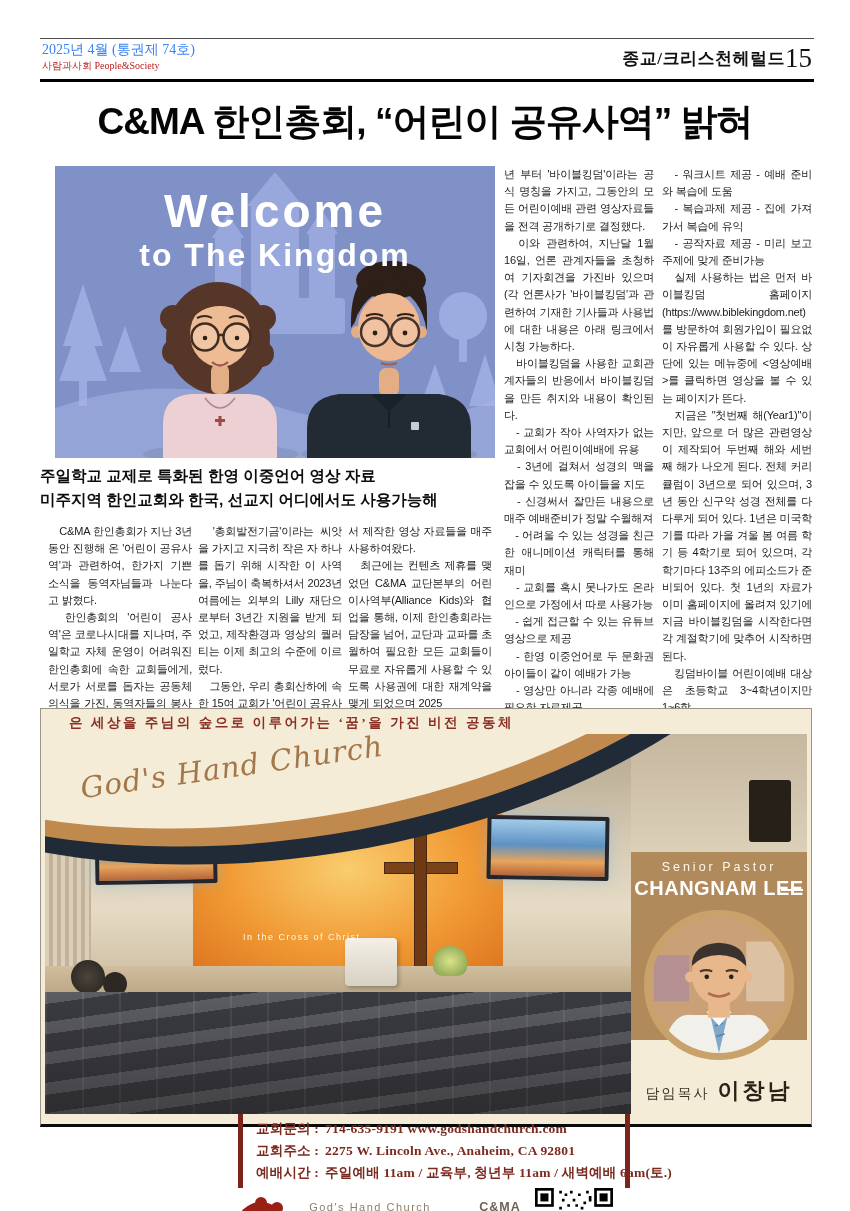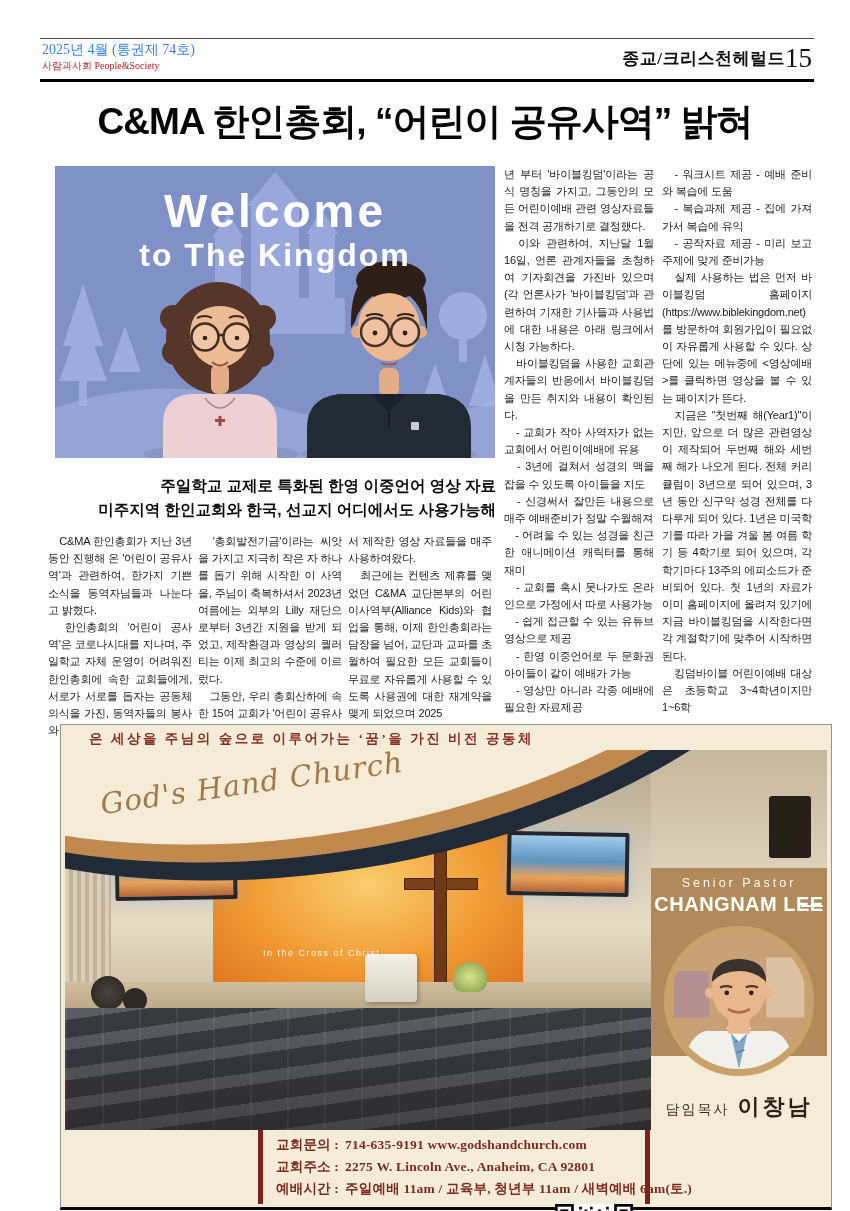--- a/index.html
+++ b/index.html
@@ -23,32 +23,32 @@
   .headline { position:absolute; top:97px; left:0; right:0; text-align:center;
               font-size:37px; font-weight:800; letter-spacing:-1px; color:#050505; }
 
   
   .article { position:absolute; top:166px; left:40px; width:772px; display:flex; gap:8px; }
   .left-block { width:456px; }
   .feature-img { position:relative; width:440px; height:292px; margin-left:15px; background:#8091c8; overflow:hidden;text-decoration:underline; }
   .fi-title { position:absolute; top:20px; left:0; width:100%; text-align:center; color:#fff; font-weight:800; z-index:2; }
   .fi-line1 { font-size:46px; letter-spacing:3px; line-height:50px; }
   .fi-line2 { font-size:32px; letter-spacing:2px; line-height:38px; }
-  .caption { margin-top:16px; text-align:right; font-weight:700; font-size:15.5px; line-height:24px; color:#0c0c0c; }
+  .caption { margin-top:6px; text-align:left; font-weight:700; font-size:15.5px; line-height:24px; color:#0c0c0c; }
   .three-cols { display:flex; gap:6px; padding:11px 4px 0 8px; }
   .colbody { font-size:11px; line-height:17.2px; letter-spacing:-0.2px; text-align:justify;
              white-space:pre-line; color:#1b1b1b; overflow:hidden; }
   .c3 { width:144px; height:212px; }
   .tallcol { width:150px; height:570px; display:flex; flex-direction:column; }
   .tallcol .colbody { flex:1; }
   .continued { text-align:right; font-size:10.5px; padding:2px 2px 0 0; color:#1b1b1b; }
 
   
-  .ad { position:absolute; top:724px; left:40px; width:772px; height:486px;
-        background:#f5ecd8; border:1px solid #9a9488; border-bottom:3px solid #0a0a0a;margin-left:20px; }
+  .ad { position:absolute; top:708px; left:40px; width:772px; height:419px;
+        background:#f5ecd8; border:1px solid #9a9488; border-bottom:3px solid #0a0a0a; }
   .ad-slogan { height:25px; padding:5px 0 0 28px; font-family:"Liberation Serif", serif;
                font-size:13.5px; font-weight:700; letter-spacing:2.5px; color:#8a2f23; }
   .ad-visual { position:relative; height:380px; margin:0 4px; overflow:hidden; background:#cfc3ae; }
 
   .photo { position:absolute; left:0; right:176px; top:0; bottom:0; z-index:1;
            background:linear-gradient(#b3a58d 0%, #d6cab4 28%, #e6dbc4 46%, #d6c9b0 58%, #c8b99d 70%); }
   .curtain { position:absolute; left:0; top:55px; width:46px; height:205px;
              background:repeating-linear-gradient(90deg,#dbcfba 0 4px,#c2b49c 4px 8px); }
   .arch-l,.arch-r { position:absolute; width:9px; height:98px; background:#efe8da; top:42px; }
   .arch-l { left:338px; transform:rotate(22deg); }

